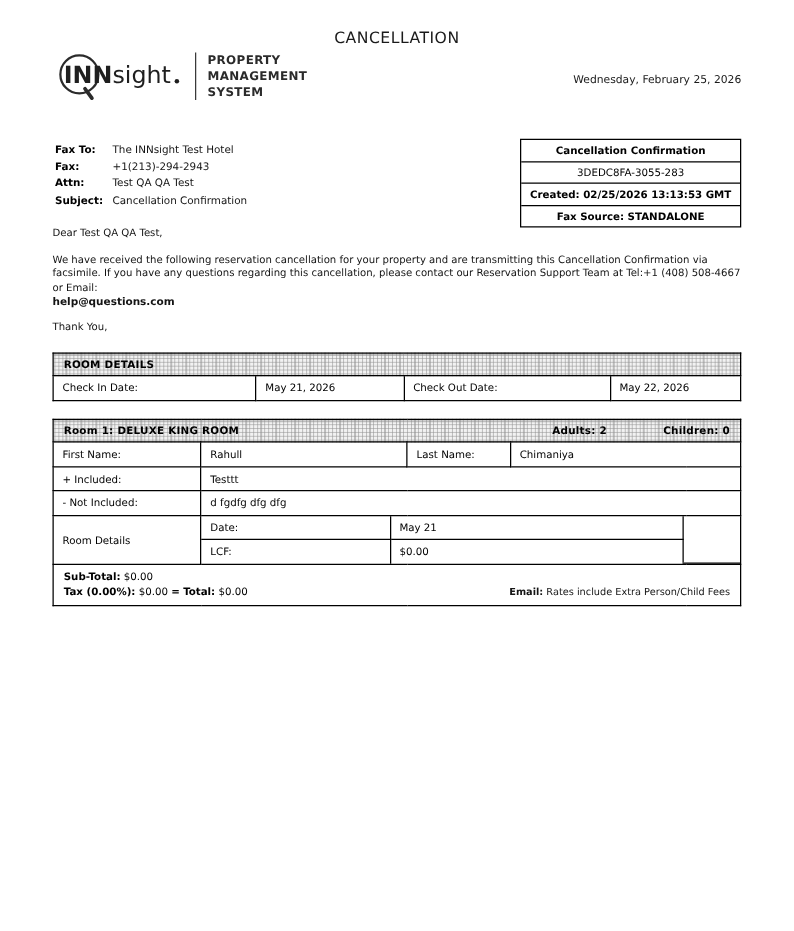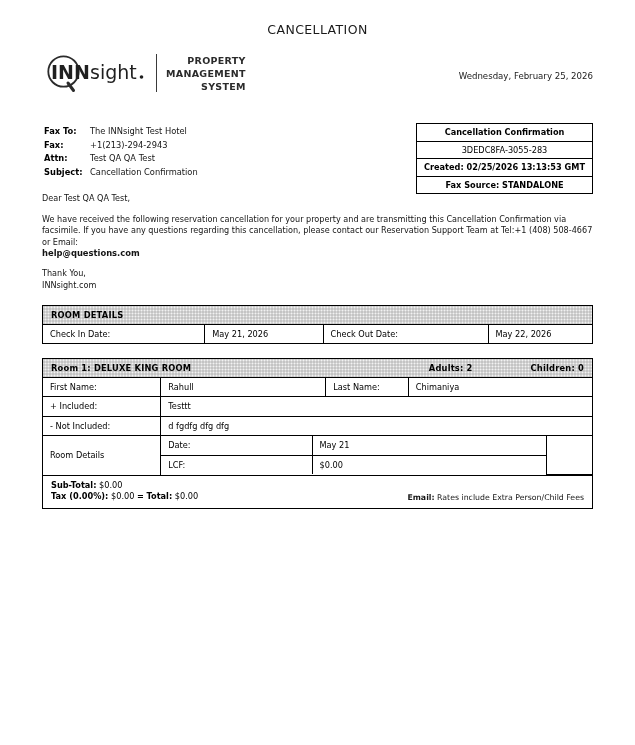--- a/index.html
+++ b/index.html
@@ -28,23 +28,22 @@
     text-align: center;
     font-size: 12.5px;
     letter-spacing: 0.4px;
     padding-top: 22px;
     color: #1a1a1a;
   }
 
   
   .header-band {
     position: relative;
-    margin-top: 16px;
+    margin-top: 4px;
     height: 58px;
-    text-align: right;
   }
   .logo-block {
     position: absolute;
     left: 0;
     top: 0;
     display: flex;
     align-items: center;
   }
   .logo-mark {
     position: relative;
@@ -153,21 +152,21 @@
     padding: 3.5px 8px 4px !important;
     font-size: 8.3px;
   }
   .hdr-flex {
     display: flex;
     align-items: center;
     justify-content: space-between;
   }
   .hdr-right-group {
     display: flex;
-    gap: 58px;
+    gap: 45px;
     margin-left: 48px;
   }
 
   
   .inner-tbl {
     border-collapse: collapse;
     width: 100%;
     table-layout: fixed;
   }
   .inner-tbl td {
@@ -263,21 +262,20 @@
     </div>
   </div>
 
   <div class="letter">
     <p>Dear Test QA QA Test,</p>
     <div class="gap"></div>
     <p><span>We have received the following reservation cancellation for your property and are transmitting this Cancellation Confirmation via facsimile. If you have any questions regarding this cancellation, please contact our Reservation Support Team at Tel:+1 (408) 508-4667 or Email:</span></p>
     <p class="email-bold">help@questions.com</p>
     <div class="gap-sm"></div>
     <p>Thank You,</p>
-    <p>INNsight.com</p>
   </div>
 
   <div class="section-wrap">
     <table class="tbl">
       <colgroup>
         <col style="width:29.5%">
         <col style="width:21.5%">
         <col style="width:30%">
         <col style="width:19%">
       </colgroup>

